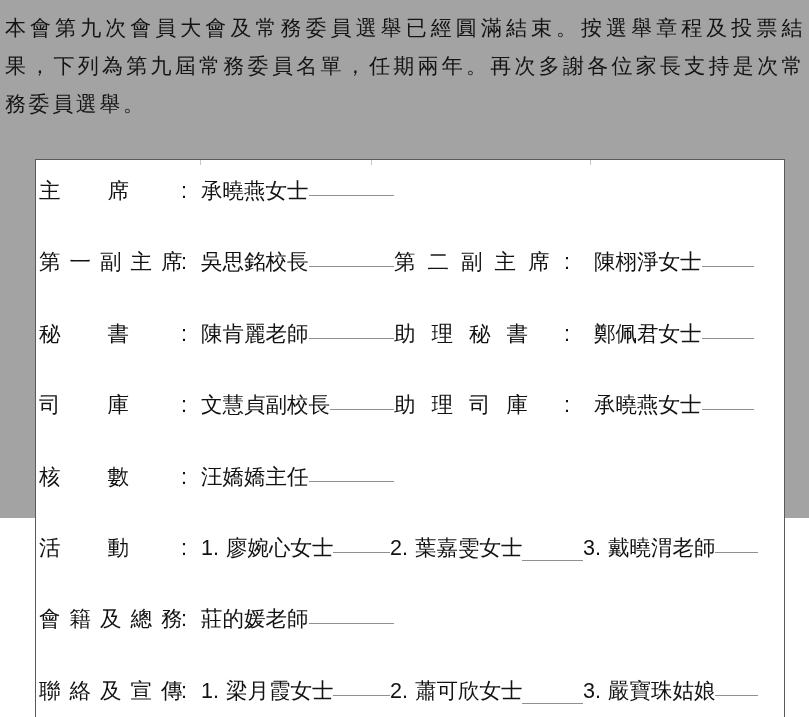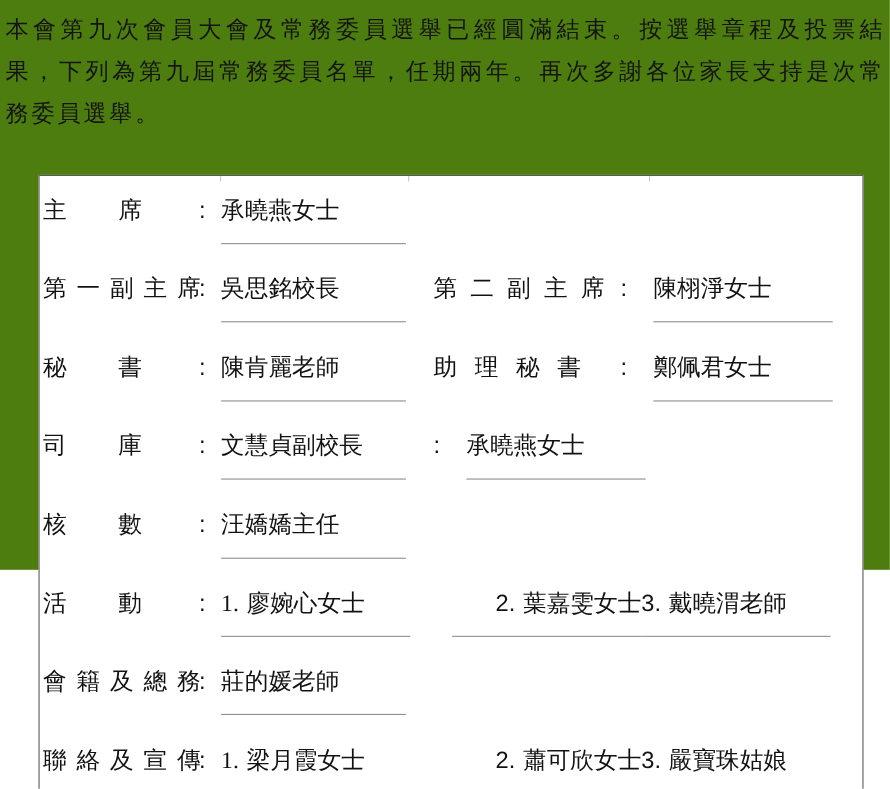--- a/index.html
+++ b/index.html
@@ -1,21 +1,21 @@
 <!DOCTYPE html>
 <html><head>
 <meta charset="utf-8">
 <style>
   html,body{margin:0;padding:0;background:#ffffff;}
   body{
     width:809px;height:717px;overflow:hidden;
     font-family:"Liberation Sans","DejaVu Sans",sans-serif;
     color:#121212;
   }
-  .page{position:relative;width:809px;height:518px;background:#4d7c0f;}
+  .page{position:relative;width:809px;height:518px;background:#a3a3a3;}
   .intro{
     margin:0;padding:9px 4px 0 5px;
     font-size:21px;line-height:38px;letter-spacing:2.6px;
     text-align:justify;text-justify:inter-character;
     color:#141414;
   }
   .box{
     position:absolute;left:35px;top:159px;width:748px;height:571px;
     border:1px solid #5a5a5a;background:#fff;
     display:flex;flex-direction:column;
@@ -24,24 +24,24 @@
     flex:1;display:flex;align-items:flex-start;
     padding:18px 0 0 3px;box-sizing:border-box;font-size:21.5px;
   }
   .lab{display:inline-block;white-space:nowrap;line-height:26px;overflow:visible;}
   .l2{width:142px;letter-spacing:47px;}
   .l5{width:142px;letter-spacing:9px;}
   .l5b{width:170px;letter-spacing:12px;}
   .l4b{width:170px;letter-spacing:16px;}
   .cln{display:inline-block;width:20px;line-height:26px;}
   .cln2{display:inline-block;width:30px;line-height:26px;}
-  .ncell{display:inline-flex;flex-direction:column;line-height:26px;}
+  .ncell{display:inline-flex;flex-direction:row;line-height:26px;}
   .w1{width:193px;}
   .w2{width:160px;}
-  .it1{width:189px;font-family:Liberation Serif, serif;}
+  .it1{width:189px;}
   .it2{width:193px;align-items:flex-end;}
   .it3{width:175px;}
   .nm{white-space:nowrap;}
   .no{display:inline-block;margin-right:7px;}
   .ul{display:block;height:1px;background:#8f8f8f;margin-top:17px;}
   .ulw1{width:168px;}
   .ulw2{width:163px;}
   .ulw3{width:172px;}
   .tick{position:absolute;width:1px;height:5px;background:#c6c6c6;}
   .tt{top:0;} .tb{bottom:0;}
@@ -103,20 +103,21 @@
       </span>
     </div>
 
     <div class="row">
       <span class="lab l2">司庫</span>
       <span class="cln">:</span>
       <span class="ncell w1">
         <span class="nm">文慧貞副校長</span>
         <span class="ul ulw1"></span>
       </span>
+      <span class="lab l4b">助理司庫</span>
       <span class="cln2">:</span>
       <span class="ncell w2">
         <span class="nm">承曉燕女士</span>
         <span class="ul ulw2"></span>
       </span>
     </div>
 
     <div class="row">
       <span class="lab l2">核數</span>
       <span class="cln">:</span>

